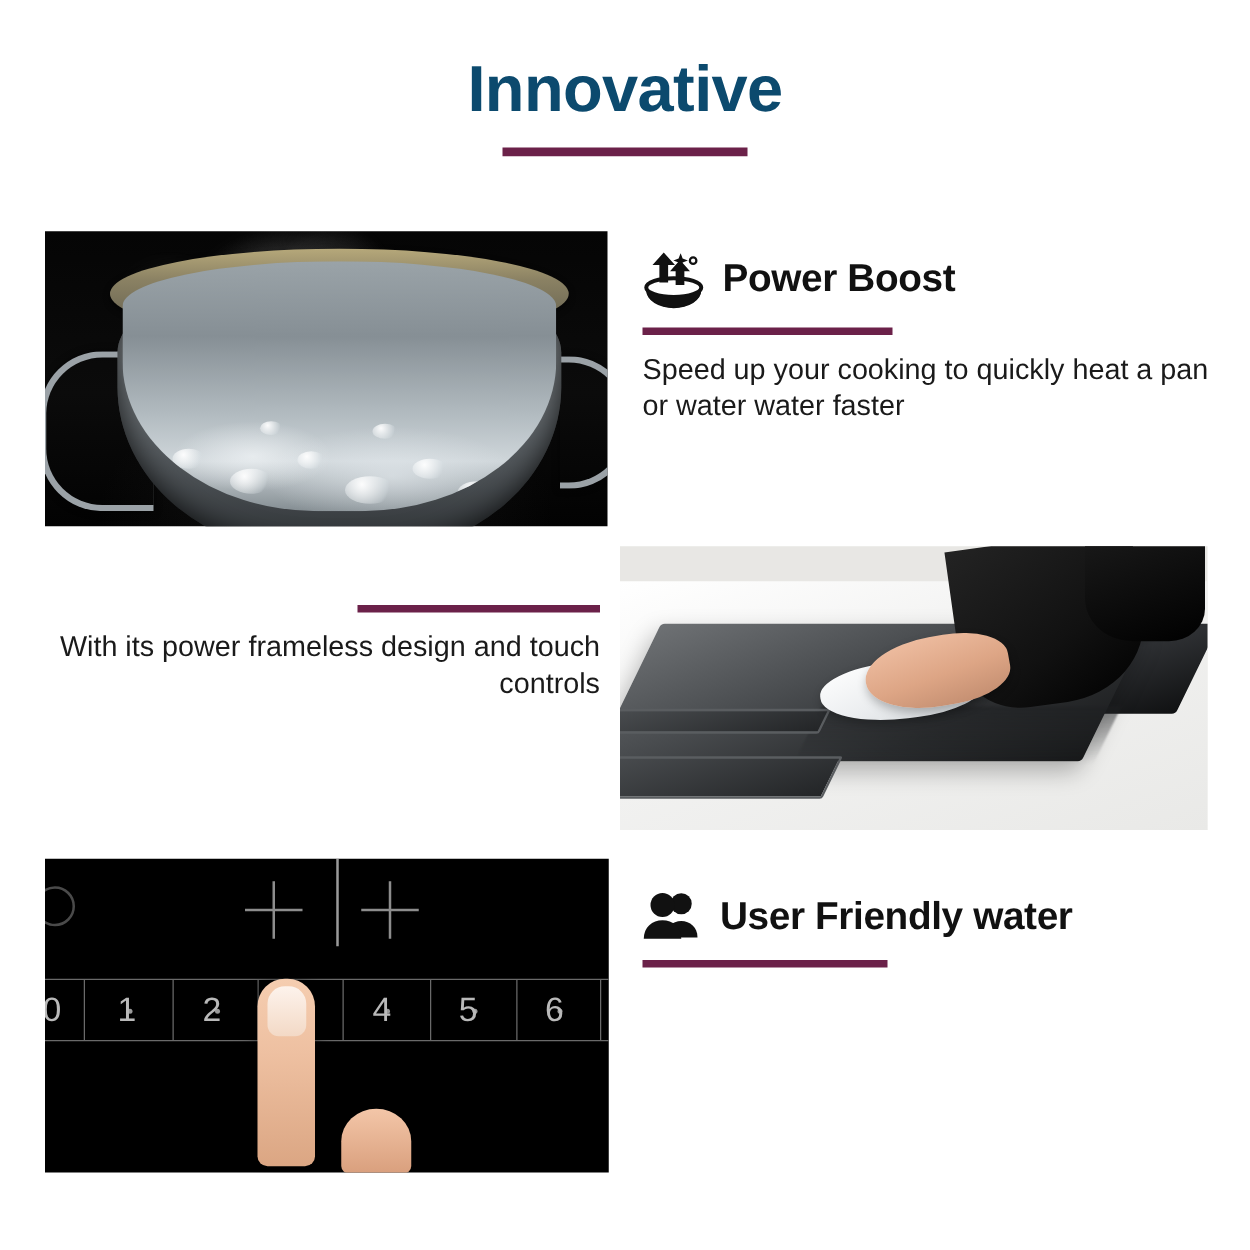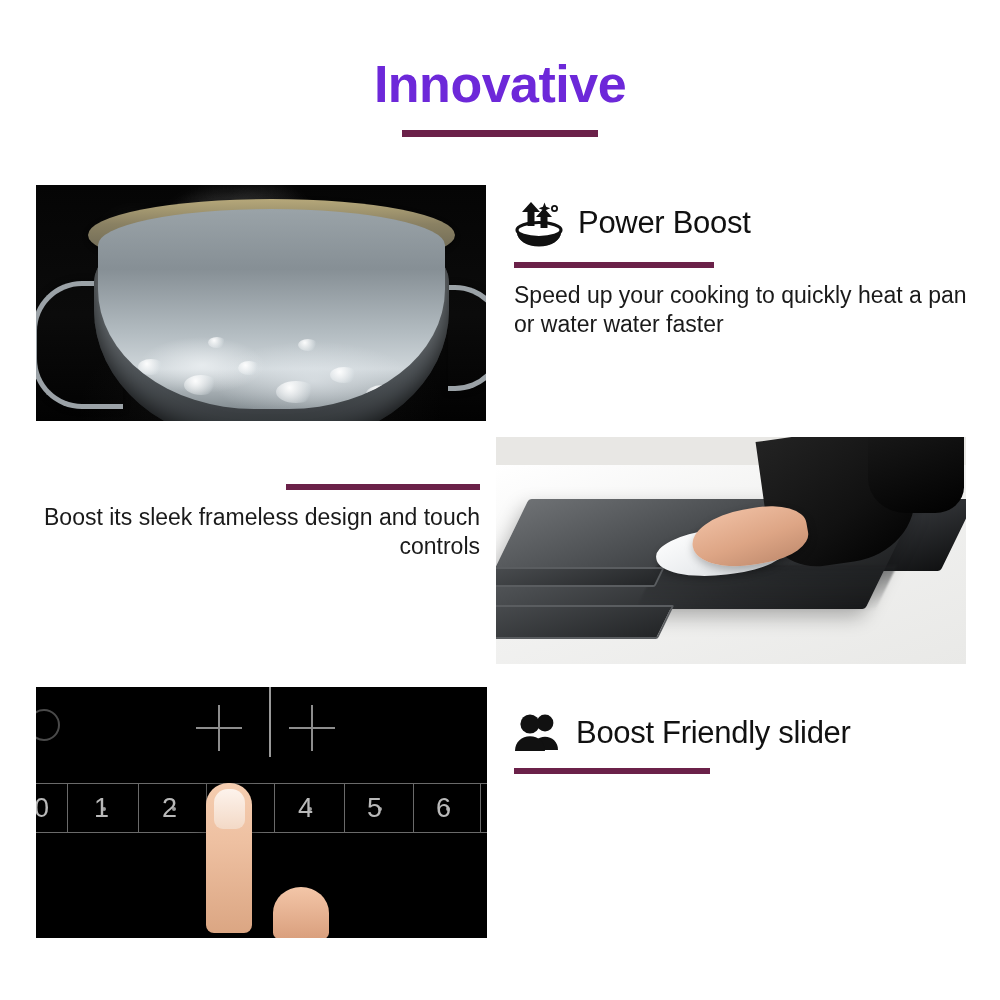--- a/index.html
+++ b/index.html
@@ -18,25 +18,25 @@
 
   
   .page-header {
     position: absolute;
     left: 0; top: 0;
     width: 1000px;
     text-align: center;
   }
   .page-title {
     margin: 0;
-    padding-top: 54px;
+    padding-top: 42px;
     font-size: 52px;
     font-weight: bold;
     letter-spacing: -0.5px;
-    color: #6d28d9;
+    color: #0c4a6e;
     font-family: "Liberation Sans", sans-serif;
   }
   .title-rule {
     width: 196px;
     height: 7px;
     margin: 16px auto 0 auto;
     background: #6B2149;
   }
 
   
@@ -56,21 +56,21 @@
   .feature-head {
     display: flex;
     align-items: center;
     gap: 12px;
   }
   .feature-head.right {
     justify-content: flex-end;
   }
   .feature-title {
     font-size: 31px;
-    font-weight: normal;
+    font-weight: bold;
     color: #111111;
     line-height: 1.05;
     white-space: nowrap;
     letter-spacing: -0.3px;
   }
   .feature-rule {
     height: 6px;
     background: #6B2149;
     margin-top: 14px;
   }
@@ -366,21 +366,21 @@
     <div class="vent vent2"></div>
     <div class="arm"></div>
     <div class="arm2"></div>
     <div class="cloth"></div>
     <div class="hand"></div>
   </div>
 </div>
 
 <div class="feature" id="feature-easy-clean">
   <div class="feature-rule"></div>
-  <div class="feature-body">Boost its sleek frameless design and touch controls</div>
+  <div class="feature-body">With its power frameless design and touch controls</div>
 </div>
 
 <div class="photo ctrl-scene" id="photo-slider-controls">
   <div class="inner">
     <div class="ctrl-circle"></div>
     <div class="plus p1"></div>
     <div class="divider-v"></div>
     <div class="plus p2"></div>
 
     <div class="slider-band">
@@ -416,16 +416,16 @@
 <div class="feature" id="feature-user-friendly">
   <div class="feature-head">
     <span class="feature-icon">
       <svg class="icon-svg" width="50" height="42" viewBox="0 0 50 42" aria-hidden="true">
         <circle cx="31" cy="11" r="8.4" fill="#111"></circle>
         <path d="M18 38 c0 -8.2 6 -13.2 13 -13.2 c7 0 13 5 13 13.2 z" fill="#111"></path>
         <circle cx="16" cy="12" r="9.6" fill="#111"></circle>
         <path d="M1 39 c0 -9.2 6.8 -14.8 15 -14.8 c8.2 0 15 5.6 15 14.8 z" fill="#111"></path>
       </svg>
     </span>
-    <span class="feature-title">Boost Friendly slider</span>
+    <span class="feature-title">User Friendly water</span>
   </div>
   <div class="feature-rule"></div>
 </div>
 
 </body></html>

